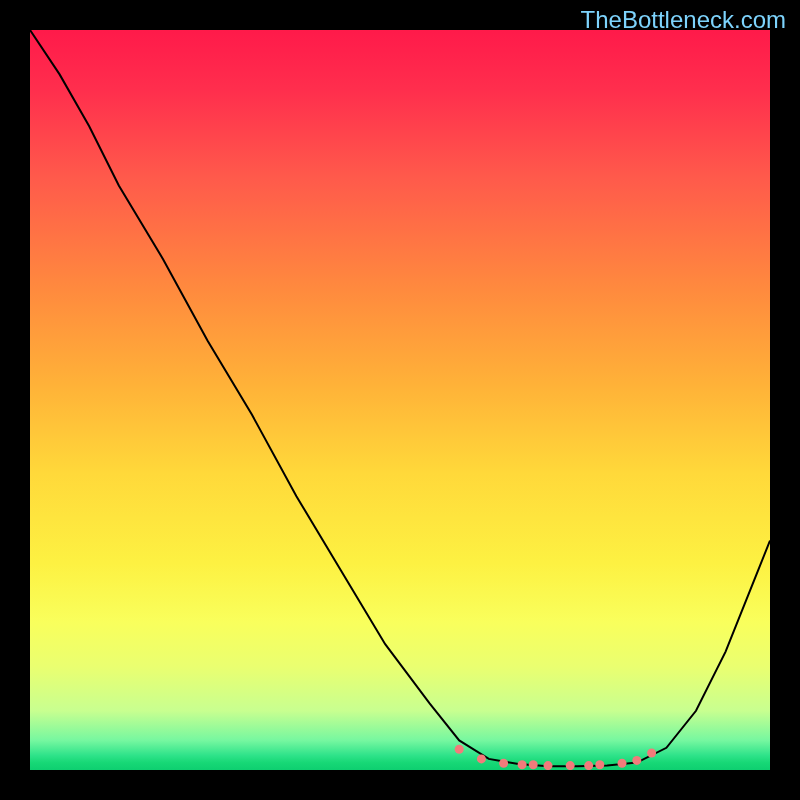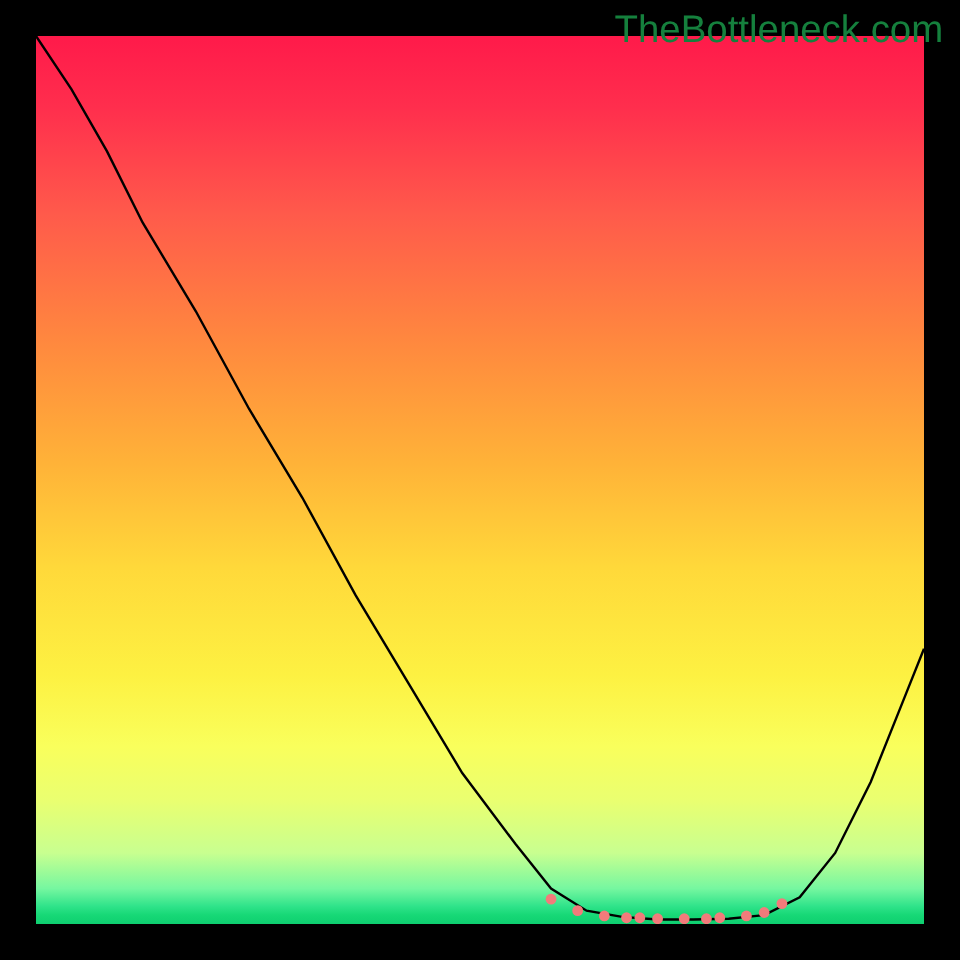--- a/index.html
+++ b/index.html
@@ -7,22 +7,22 @@
     width: 800px;
     height: 800px;
     background: #000;
     position: relative;
     font-family: Arial, sans-serif;
   }
   .watermark {
     position: absolute;
     top: 6px;
     right: 14px;
-    color: #15803d;
-    font-size: 32px;
+    color: #7dd3fc;
+    font-size: 24px;
     font-weight: 500;
     z-index: 10;
   }
   .plot-area {
     position: absolute;
     left: 30px;
     top: 30px;
     width: 740px;
     height: 740px;
     background: linear-gradient(to bottom,

